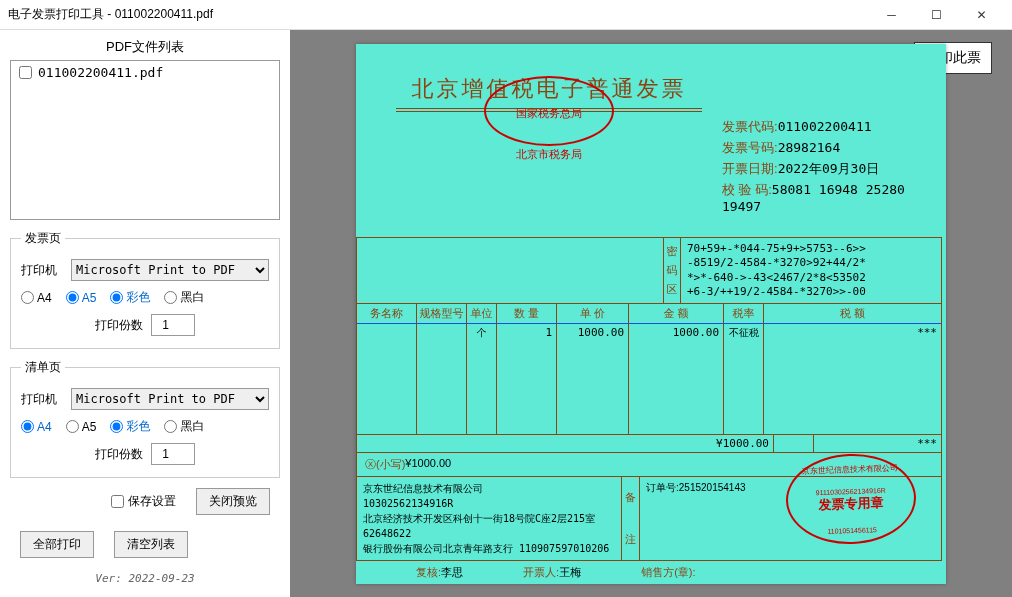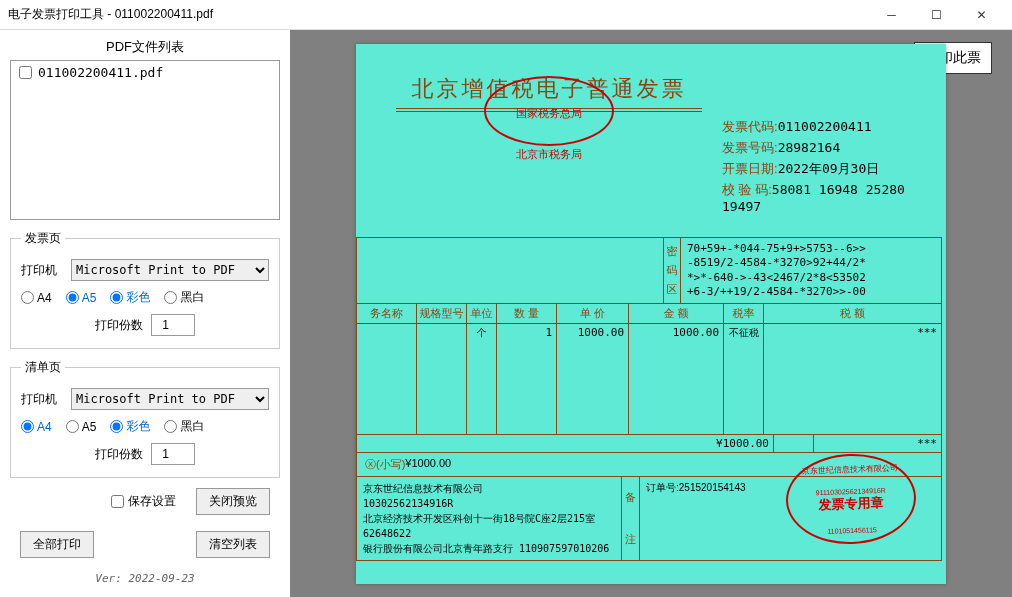--- a/index.html
+++ b/index.html
@@ -18,21 +18,21 @@
 legend { font-size: 12px; padding: 0 4px; }
 .row { display: flex; align-items: center; gap: 8px; margin-top: 8px; }
 .row:first-of-type { margin-top: 4px; }
 .label { width: 42px; }
 select { flex: 1; height: 22px; font-family: monospace; font-size: 12px; border: 1px solid #999; }
 .radio-group { display: flex; gap: 14px; align-items: center; }
 .radio-item { display: flex; align-items: center; gap: 3px; }
 .radio-item.checked { color: #0066cc; }
 .copies-row { justify-content: center; gap: 8px; }
 .spinner { width: 44px; height: 22px; border: 1px solid #999; text-align: center; font-size: 12px; }
-.btn-row { display: flex; justify-content: space-between; gap: 20px; margin-top: 6px; }
+.btn-row { display: flex; gap: 20px; margin-top: 6px; }
 .btn { border: 1px solid #999; background: #efefef; padding: 4px 12px; font-size: 12px; cursor: pointer; }
 .save-row { display: flex; justify-content: flex-end; align-items: center; gap: 20px; padding: 0 10px; }
 .save-check { display: flex; align-items: center; gap: 4px; }
 .version { text-align: center; font-style: italic; color: #666; margin-top: 4px; font-family: monospace; font-size: 11px; }
 .preview-area { flex: 1; background: #808080; padding: 14px 12px; position: relative; }
 .print-this { position: absolute; top: 12px; right: 20px; background: #fff; border: 1px solid #333; padding: 6px 10px; font-size: 14px; cursor: pointer; }
 .page { background: #5eead4; width: 590px; height: 540px; margin: 0 auto; box-shadow: 0 0 4px rgba(0,0,0,.3); padding: 30px 0 0 0; position: relative; overflow: hidden; }
 .invoice-header { display: flex; padding: 0 14px 4px 20px; }
 .inv-title-area { flex: 1; text-align: center; position: relative; }
 .inv-title { color: #8B4513; font-size: 22px; font-family: "SimSun", serif; letter-spacing: 3px; }
@@ -250,20 +250,25 @@
             <div>北京经济技术开发区科创十一街18号院C座2层215室 62648622</div>
             <div>银行股份有限公司北京青年路支行 110907597010206</div>
           </div>
           <div class="note-label">
               <span>备</span>
               <span>注</span>
             </div>
           <div class="note-content"><span>订单号:251520154143</span></div>
         </div>
       </div>
+      <div class="inv-footer">
+        <div><span>复核:</span><span class="val">李思</span></div>
+        <div><span>开票人:</span><span class="val">王梅</span></div>
+        <div><span>销售方(章):</span></div>
+      </div>
       <div class="seal">
         <div class="seal-arc-top">京东世纪信息技术有限公司</div>
         <div class="seal-num">91110302562134916R</div>
         <div class="seal-main">发票专用章</div>
         <div class="seal-arc-bot">1101051456115</div>
       </div>
     </div>
   </div>
 </div>
 

